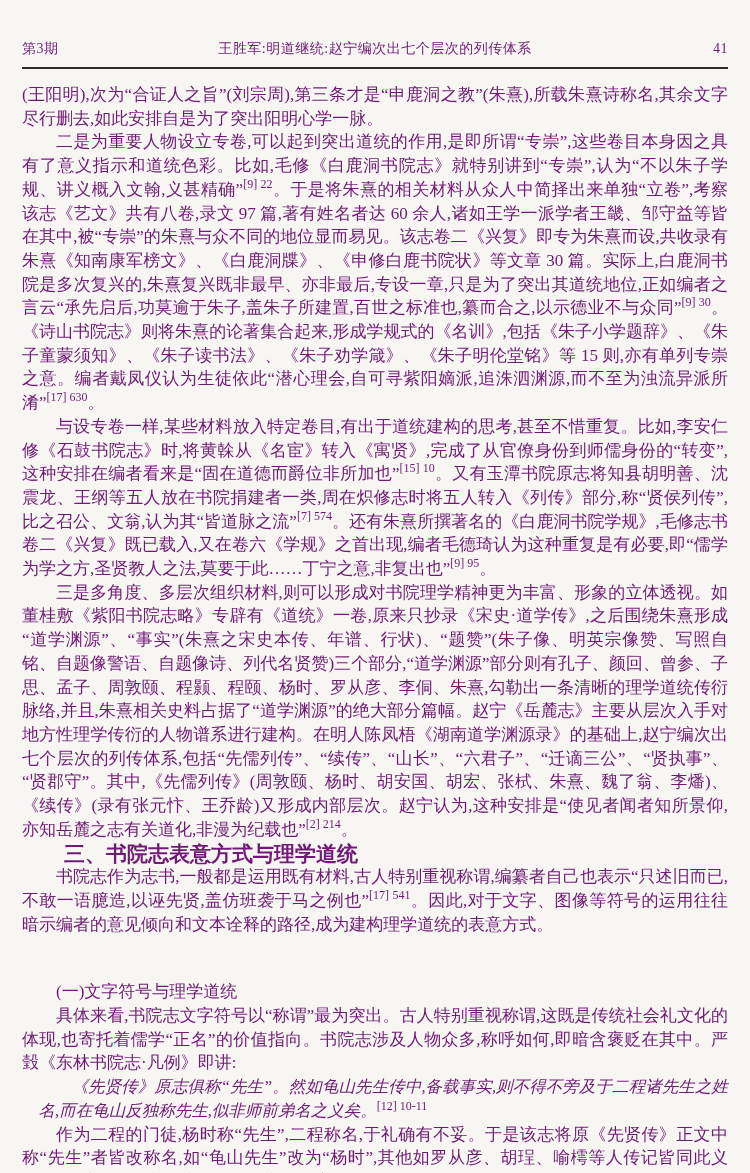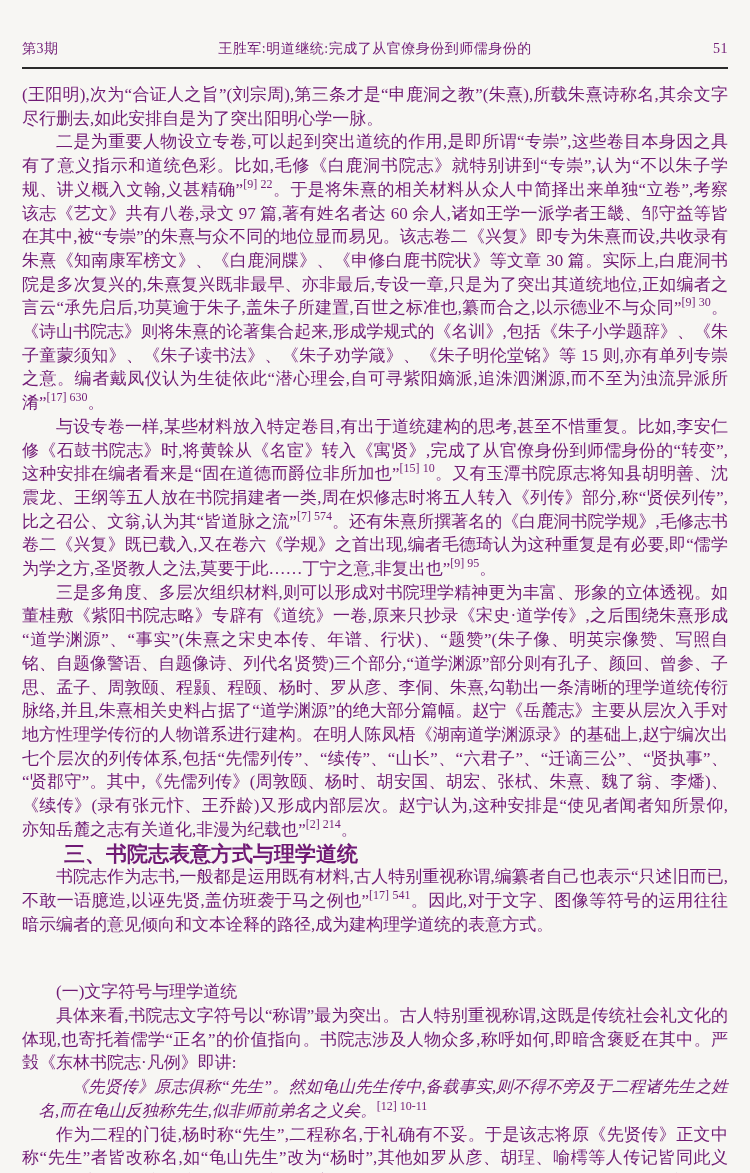--- a/index.html
+++ b/index.html
@@ -64,22 +64,22 @@
     letter-spacing: 0;
     font-style: normal;
   }
 </style>
 </head>
 <body>
 
 <div class="page">
   <div class="page-header">
     <span class="issue-label">第3期</span>
-    <span class="running-title">王胜军:明道继统:完成了从官僚身份到师儒身份的</span>
-    <span class="page-number">51</span>
+    <span class="running-title">王胜军:明道继统:赵宁编次出七个层次的列传体系</span>
+    <span class="page-number">41</span>
   </div>
   <div class="article-body">
       <p class="paragraph"><span>(王阳明),次为“合证人之旨”(刘宗周),第三条才是“申鹿洞之教”(朱熹),所载朱熹诗称名,其余文字尽行删去,如此安排自是为了突出阳明心学一脉。</span></p>
       <p class="paragraph indent"><span>二是为重要人物设立专卷,可以起到突出道统的作用,是即所谓“专崇”,这些卷目本身因之具有了意义指示和道统色彩。比如,毛修《白鹿洞书院志》就特别讲到“专崇”,认为“不以朱子学规、讲义概入文翰,义甚精确”</span><sup class="cite">[9] 22</sup><span>。于是将朱熹的相关材料从众人中简择出来单独“立卷”,考察该志《艺文》共有八卷,录文 97 篇,著有姓名者达 60 余人,诸如王学一派学者王畿、邹守益等皆在其中,被“专崇”的朱熹与众不同的地位显而易见。该志卷二《兴复》即专为朱熹而设,共收录有朱熹《知南康军榜文》、《白鹿洞牒》、《申修白鹿书院状》等文章 30 篇。实际上,白鹿洞书院是多次复兴的,朱熹复兴既非最早、亦非最后,专设一章,只是为了突出其道统地位,正如编者之言云“承先启后,功莫逾于朱子,盖朱子所建置,百世之标准也,纂而合之,以示德业不与众同”</span><sup class="cite">[9] 30</sup><span>。《诗山书院志》则将朱熹的论著集合起来,形成学规式的《名训》,包括《朱子小学题辞》、《朱子童蒙须知》、《朱子读书法》、《朱子劝学箴》、《朱子明伦堂铭》等 15 则,亦有单列专崇之意。编者戴凤仪认为生徒依此“潜心理会,自可寻紫阳嫡派,追洙泗渊源,而不至为浊流异派所淆”</span><sup class="cite">[17] 630</sup><span>。</span></p>
       <p class="paragraph indent"><span>与设专卷一样,某些材料放入特定卷目,有出于道统建构的思考,甚至不惜重复。比如,李安仁修《石鼓书院志》时,将黄榦从《名宦》转入《寓贤》,完成了从官僚身份到师儒身份的“转变”,这种安排在编者看来是“固在道德而爵位非所加也”</span><sup class="cite">[15] 10</sup><span>。又有玉潭书院原志将知县胡明善、沈震龙、王纲等五人放在书院捐建者一类,周在炽修志时将五人转入《列传》部分,称“贤侯列传”,比之召公、文翁,认为其“皆道脉之流”</span><sup class="cite">[7] 574</sup><span>。还有朱熹所撰著名的《白鹿洞书院学规》,毛修志书卷二《兴复》既已载入,又在卷六《学规》之首出现,编者毛德琦认为这种重复是有必要,即“儒学为学之方,圣贤教人之法,莫要于此……丁宁之意,非复出也”</span><sup class="cite">[9] 95</sup><span>。</span></p>
       <p class="paragraph indent"><span>三是多角度、多层次组织材料,则可以形成对书院理学精神更为丰富、形象的立体透视。如董桂敷《紫阳书院志略》专辟有《道统》一卷,原来只抄录《宋史·道学传》,之后围绕朱熹形成“道学渊源”、“事实”(朱熹之宋史本传、年谱、行状)、“题赞”(朱子像、明英宗像赞、写照自铭、自题像警语、自题像诗、列代名贤赞)三个部分,“道学渊源”部分则有孔子、颜回、曾参、子思、孟子、周敦颐、程颢、程颐、杨时、罗从彦、李侗、朱熹,勾勒出一条清晰的理学道统传衍脉络,并且,朱熹相关史料占据了“道学渊源”的绝大部分篇幅。赵宁《岳麓志》主要从层次入手对地方性理学传衍的人物谱系进行建构。在明人陈凤梧《湖南道学渊源录》的基础上,赵宁编次出七个层次的列传体系,包括“先儒列传”、“续传”、“山长”、“六君子”、“迁谪三公”、“贤执事”、“贤郡守”。其中,《先儒列传》(周敦颐、杨时、胡安国、胡宏、张栻、朱熹、魏了翁、李燔)、《续传》(录有张元忭、王乔龄)又形成内部层次。赵宁认为,这种安排是“使见者闻者知所景仰,亦知岳麓之志有关道化,非漫为纪载也”</span><sup class="cite">[2] 214</sup><span>。</span></p>
       <h2 class="heading indent"><span>三、书院志表意方式与理学道统</span></h2>
       <p class="paragraph indent"><span>书院志作为志书,一般都是运用既有材料,古人特别重视称谓,编纂者自己也表示“只述旧而已,不敢一语臆造,以诬先贤,盖仿班袭于马之例也”</span><sup class="cite">[17] 541</sup><span>。因此,对于文字、图像等符号的运用往往暗示编者的意见倾向和文本诠释的路径,成为建构理学道统的表意方式。</span></p>
       <p class="subheading indent"><span>(一)文字符号与理学道统</span></p>
       <p class="paragraph indent"><span>具体来看,书院志文字符号以“称谓”最为突出。古人特别重视称谓,这既是传统社会礼文化的体现,也寄托着儒学“正名”的价值指向。书院志涉及人物众多,称呼如何,即暗含褒贬在其中。严瑴《东林书院志·凡例》即讲:</span></p>

